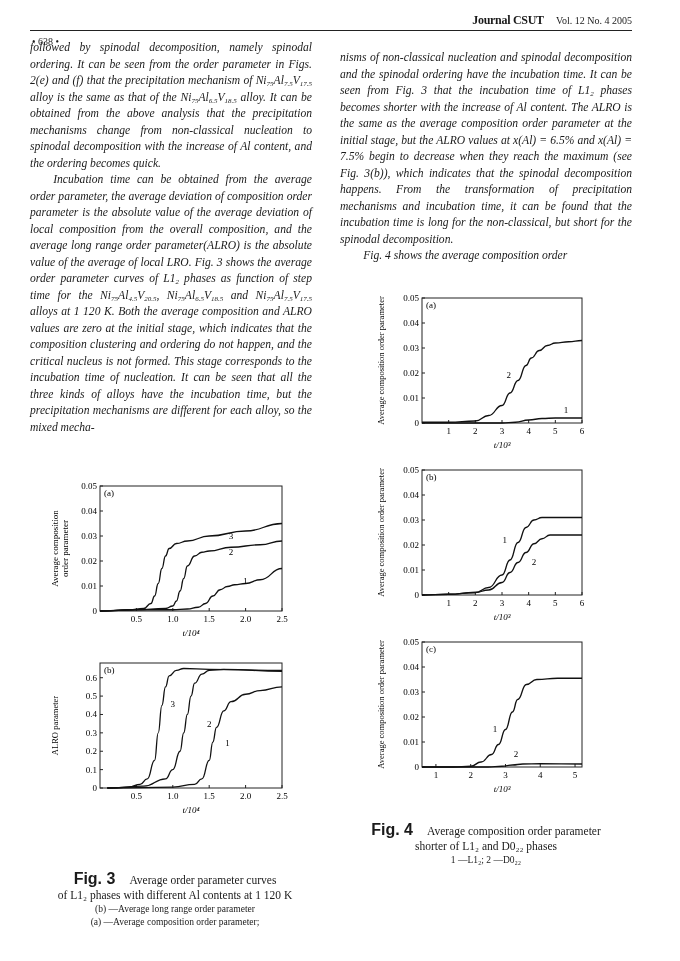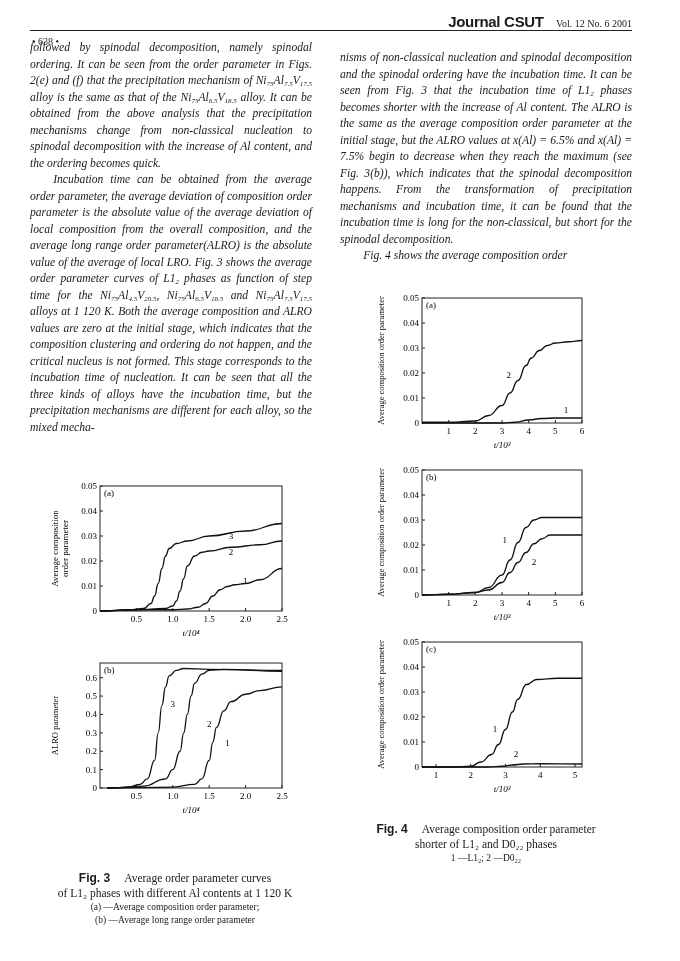--- a/index.html
+++ b/index.html
@@ -1,41 +1,41 @@
 <!DOCTYPE html>
 <html><head>
 <meta charset="utf-8">
 <style>
   html,body{margin:0;padding:0;background:#fff;}
   body{width:680px;height:961px;position:relative;overflow:hidden;font-family:"Liberation Serif","DejaVu Serif",serif;color:#1a1a1a;}
   .hdr{position:absolute;left:30px;right:48px;top:12px;height:18px;border-bottom:1.5px solid #222;font-size:10px;}
   .hdr .pg{position:absolute;left:2px;top:2px;margin-top:22px;}
   .hdr .jr{position:absolute;right:0;top:1px;}
-  .hdr .jn{font-family:Liberation Sans, sans-serif;font-weight:bold;font-size:15px;margin-right:10px;letter-spacing:-0.3px;}
+  .hdr .jn{font-family:Liberation Serif, serif;font-weight:bold;font-size:12px;margin-right:10px;letter-spacing:-0.3px;}
   .col{position:absolute;font-size:11.6px;line-height:16.5px;text-align:justify;font-style:italic;}
   .col p{margin:0;}
   .col p.ind{text-indent:2em;}
   #colL{left:30px;width:282px;top:40px;}
   #colR{left:340px;width:292px;top:50px;}
   sub{font-size:7px;vertical-align:-2px;line-height:0;}
   .chart{position:absolute;}
   .chart svg{overflow:visible;}
   .cap{position:absolute;text-align:center;font-size:11.5px;line-height:15px;}
-  .cap .fig{font-weight:bold;font-family:"Liberation Sans",sans-serif;font-size:12px;margin-right:14px;}
+  .cap .fig{font-weight:bold;font-family:"Liberation Sans",sans-serif;font-size:16px;margin-right:14px;}
   .cap .small{font-size:9.5px;line-height:13px;}
   .tick{font-size:9px;font-family:"Liberation Serif",serif;}
 </style>
 </head>
 <body>
 
 <div class="hdr">
   <span class="pg">• 638 •</span>
   <span class="jr">
     <span class="jn">Journal CSUT</span>
-    <span>Vol. 12   No. 6   2001</span>
+    <span>Vol. 12   No. 4   2005</span>
   </span>
 </div>
 
 <div class="col" id="colL">
     <p>followed by spinodal decomposition, namely spinodal ordering. It can be seen from the order parameter in Figs. 2(e) and (f) that the precipitation mechanism of Ni<sub>75</sub>Al<sub>7.5</sub>V<sub>17.5</sub> alloy is the same as that of the Ni<sub>75</sub>Al<sub>6.5</sub>V<sub>18.5</sub> alloy. It can be obtained from the above analysis that the precipitation mechanisms change from non-classical nucleation to spinodal decomposition with the increase of Al content, and the ordering becomes quick.</p>
     <p class="ind">Incubation time can be obtained from the average order parameter, the average deviation of composition order parameter is the absolute value of the average deviation of local composition from the overall composition, and the average long range order parameter(ALRO) is the absolute value of the average of local LRO. Fig. 3 shows the average order parameter curves of L1<sub>2</sub> phases as function of step time for the Ni<sub>75</sub>Al<sub>4.5</sub>V<sub>20.5</sub>, Ni<sub>75</sub>Al<sub>6.5</sub>V<sub>18.5</sub> and Ni<sub>75</sub>Al<sub>7.5</sub>V<sub>17.5</sub> alloys at 1 120 K. Both the average composition and ALRO values are zero at the initial stage, which indicates that the composition clustering and ordering do not happen, and the critical nucleus is not formed. This stage corresponds to the incubation time of nucleation. It can be seen that all the three kinds of alloys have the incubation time, but the precipitation mechanisms are different for each alloy, so the mixed mecha-</p>
   </div>
 <div class="col" id="colR">
     <p>nisms of non-classical nucleation and spinodal decomposition and the spinodal ordering have the incubation time. It can be seen from Fig. 3 that the incubation time of L1<sub>2</sub> phases becomes shorter with the increase of Al content. The ALRO is the same as the average composition order parameter at the initial stage, but the ALRO values at x(Al) = 6.5% and x(Al) = 7.5% begin to decrease when they reach the maximum (see Fig. 3(b)), which indicates that the spinodal decomposition happens. From the transformation of precipitation mechanisms and incubation time, it can be found that the incubation time is long for the non-classical, but short for the spinodal decomposition.</p>
     <p class="ind">Fig. 4 shows the average composition order</p>
@@ -209,20 +209,20 @@
       <text x="56" y="18" font-size="9">(c)</text>
       <path d="M52,133 C67.65217391304347,133 67.65217391304347,133 83.30434782608695,133 C92,133 92,132.25 100.69565217391303,132.25 C105.91304347826086,132.25 105.91304347826086,128 111.13043478260869,128 C116.34782608695652,128 116.34782608695652,120.5 121.56521739130434,120.5 C125.04347826086955,120.5 125.04347826086955,110.5 128.52173913043475,110.5 C131.99999999999997,110.5 131.99999999999997,95.5 135.4782608695652,95.5 C138.9565217391304,95.5 138.9565217391304,78 142.43478260869563,78 C145.04347826086953,78 145.04347826086953,65.50000000000001 147.65217391304344,65.50000000000001 C151.99999999999997,65.50000000000001 151.99999999999997,50.5 156.3478260869565,50.5 C161.56521739130432,50.5 161.56521739130432,45.499999999999986 166.78260869565216,45.499999999999986 C177.2173913043478,45.499999999999986 177.2173913043478,44.250000000000014 187.65217391304347,44.250000000000014 C199.82608695652175,44.250000000000014 199.82608695652175,44.250000000000014 212,44.250000000000014" fill="none" stroke="#111" stroke-width="1.3"></path>
       <path d="M52,133 C85.04347826086956,133 85.04347826086956,133 118.08695652173913,133 C125.04347826086956,133 125.04347826086956,132.25 132,132.25 C137.2173913043478,132.25 137.2173913043478,131 142.43478260869563,131 C147.65217391304344,131 147.65217391304344,130 152.86956521739128,130 C161.56521739130432,130 161.56521739130432,129.75 170.26086956521738,129.75 C191.1304347826087,129.75 191.1304347826087,130 212,130" fill="none" stroke="#111" stroke-width="1.3"></path>
       <text x="125.04347826086956" y="98" font-size="9" text-anchor="middle">1</text>
       <text x="145.91304347826085" y="123" font-size="9" text-anchor="middle">2</text>
     </svg></div>
 
 <div class="cap" style="left:30px;width:290px;top:843px;margin-top:28px;">
   <div><span class="fig">Fig. 3</span><span>Average order parameter curves</span></div>
   <div>of L1₂ phases with different Al contents at 1 120 K</div>
+  <div class="small">(b) —Average long range order parameter</div>
   <div class="small">(a) —Average composition order parameter;</div>
-  <div class="small">(b) —Average long range order parameter</div>
 </div>
 <div class="cap" style="left:340px;width:292px;top:822px;">
   <div><span class="fig">Fig. 4</span><span>Average composition order parameter</span></div>
   <div>shorter of L1₂ and D0₂₂ phases</div>
   <div class="small">1 —L1₂;  2 —D0₂₂</div>
 </div>
 
 </body></html>

